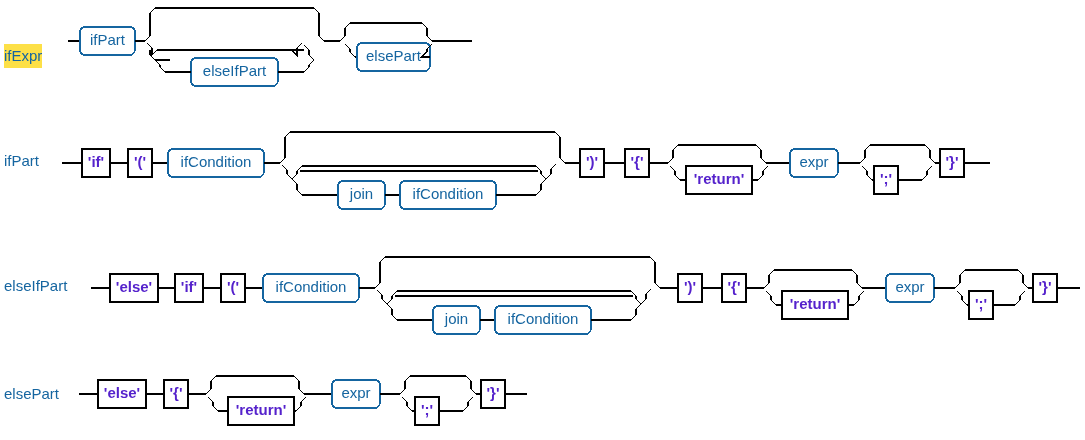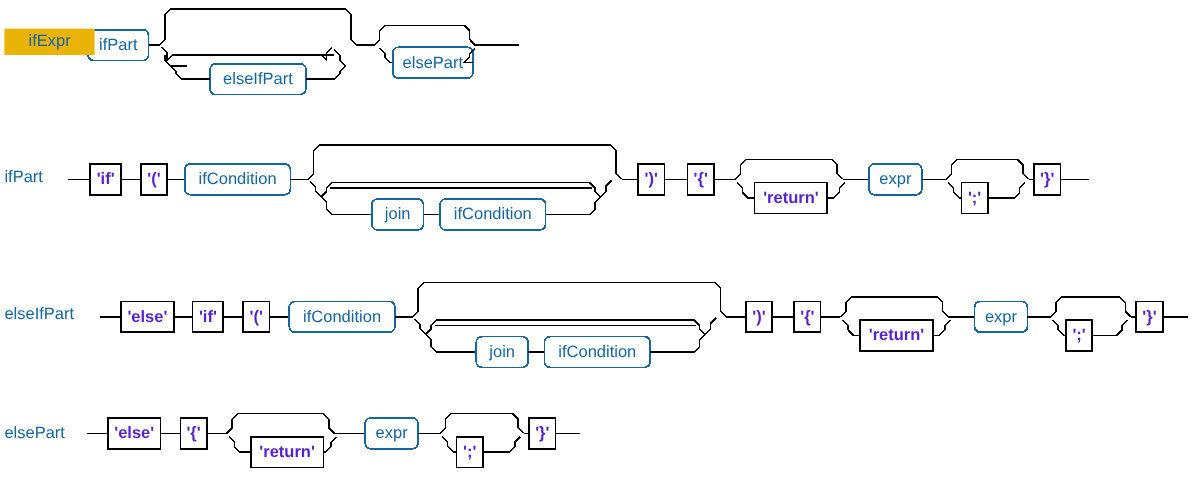--- a/index.html
+++ b/index.html
@@ -60,22 +60,23 @@
   }
   .rule-name {
     position: absolute;
     font-family: "Liberation Sans", sans-serif;
     font-size: 15px;
     color: #1565a0;
     white-space: nowrap;
     line-height: 20px;
   }
   .rule-name.highlighted {
-    background: #eab308;
-    padding: 2px 22px;
+    background: #fde047;
+    padding: 2px 0;
+    margin-top: 18px;
   }
 </style>
 </head>
 <body>
 
 <div id="diagram-root">
 
   <div class="rule-row" style="top:0px; height:105px;">
     <div class="rule-name highlighted" style="left:4px; top:26px;">ifExpr</div>
     <svg class="rail" width="1085" height="105" viewBox="0 0 1085 105">

